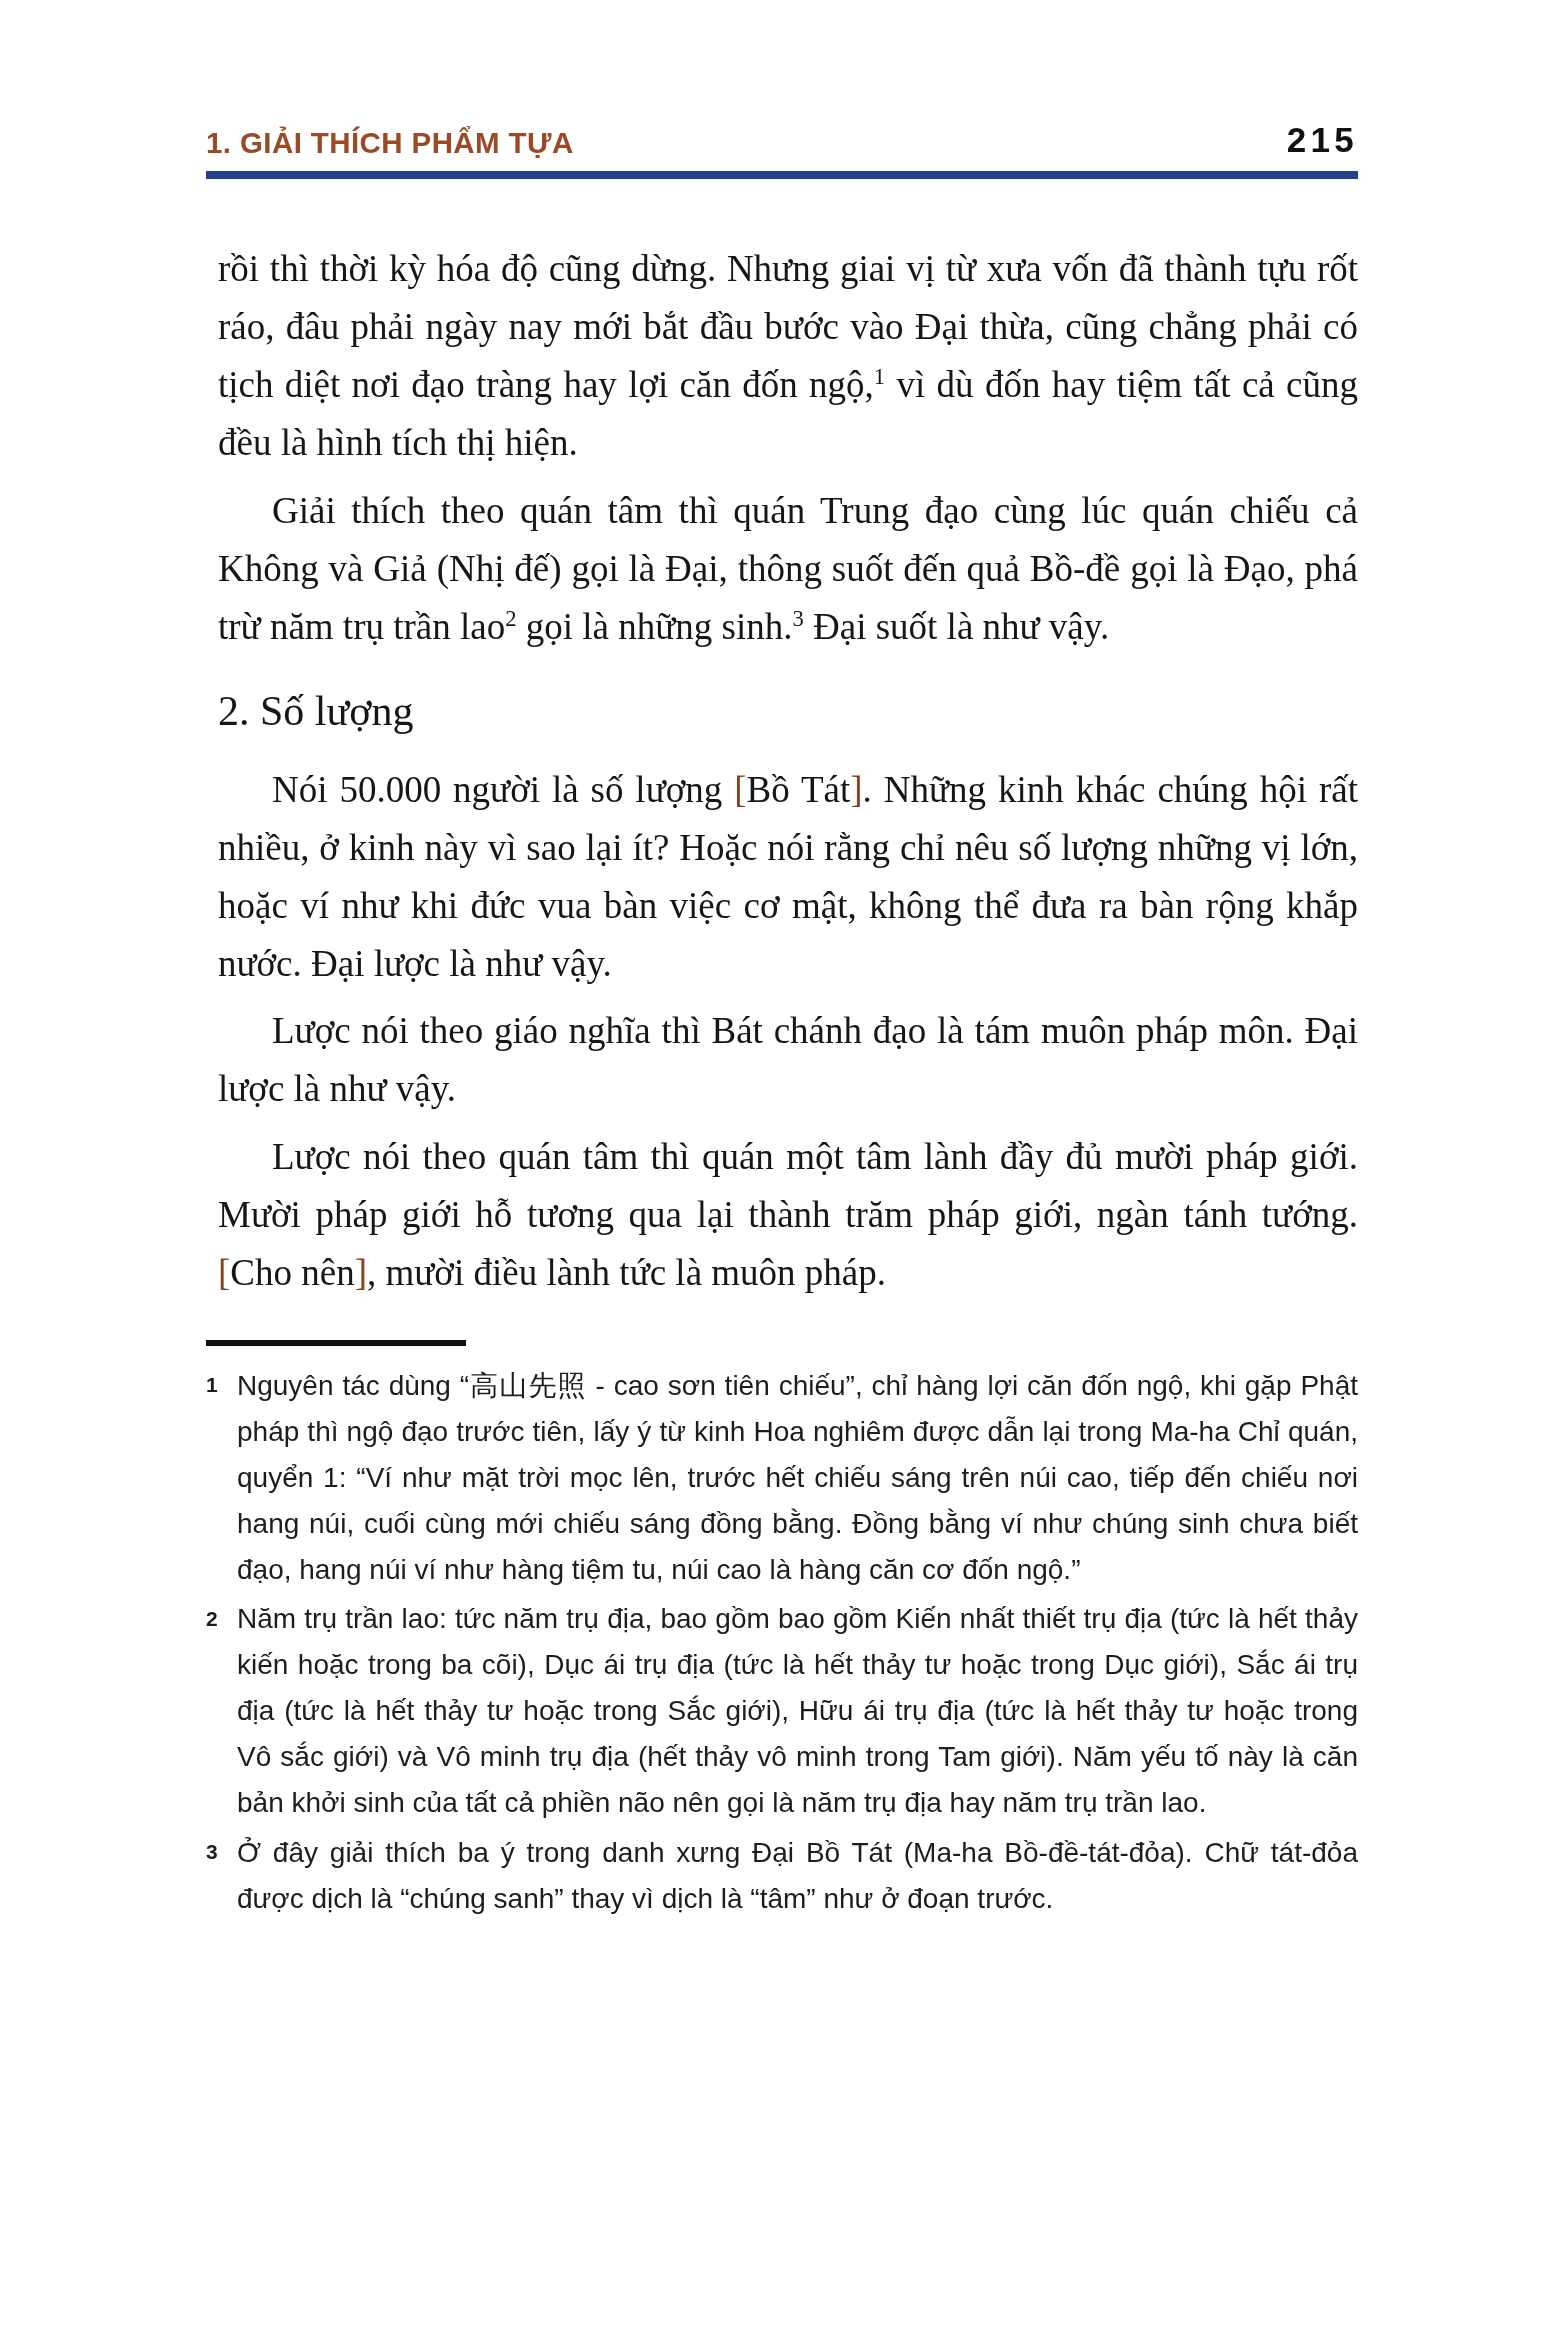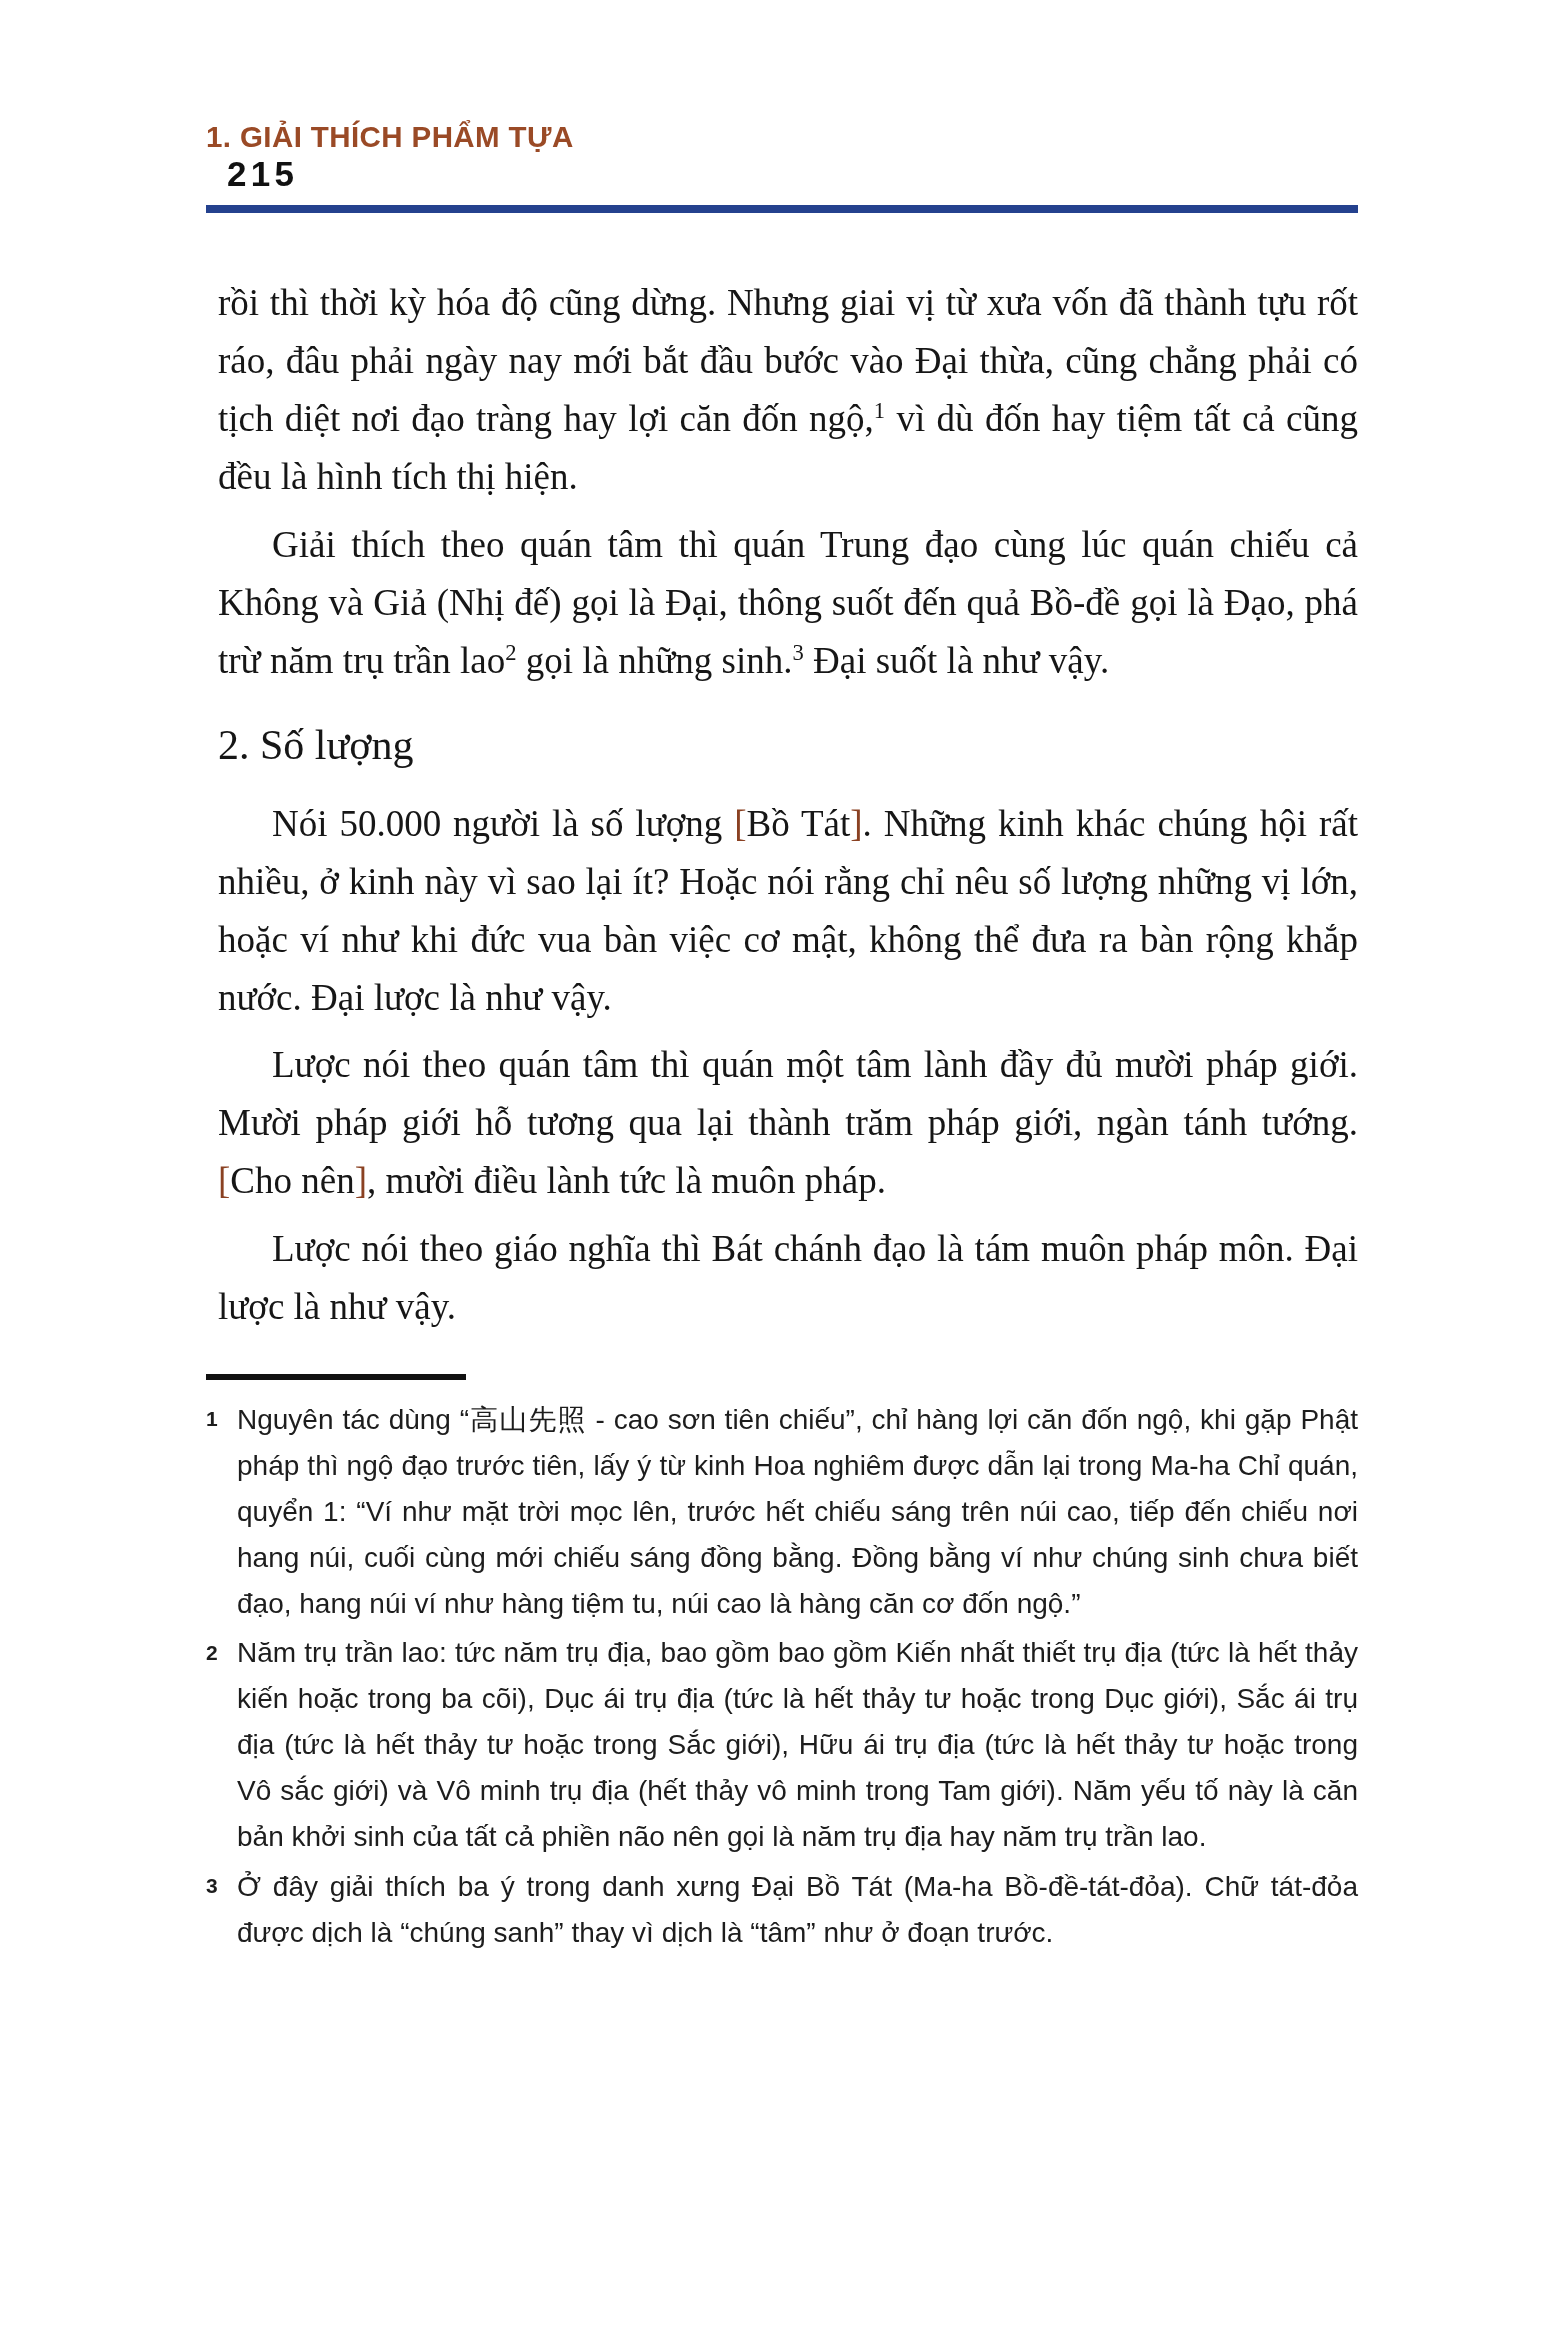--- a/index.html
+++ b/index.html
@@ -16,21 +16,21 @@
     position: absolute;
     left: 206px;
     top: 0;
     width: 1152px;
   }
   
   .running-head {
     margin-top: 120px;
     display: flex;
     justify-content: space-between;
-    flex-direction: column;
+    align-items: flex-end;
   }
   .rh-title {
     font-family: "Liberation Sans", sans-serif;
     font-weight: bold;
     font-size: 29.5px;
     letter-spacing: 0.4px;
     color: #9a4a26;
   }
   .rh-num {
     font-family: "Liberation Sans", sans-serif;
@@ -116,23 +116,23 @@
   <main class="body-text">
 
     <p class="para no-indent"><span>rồi thì thời kỳ hóa độ cũng dừng. Nhưng giai vị từ xưa vốn đã thành tựu rốt ráo, đâu phải ngày nay mới bắt đầu bước vào Đại thừa, cũng chẳng phải có tịch diệt nơi đạo tràng hay lợi căn đốn ngộ,</span><sup class="fnref">1</sup><span> vì dù đốn hay tiệm tất cả cũng đều là hình tích thị hiện.</span></p>
 
     <p class="para"><span>Giải thích theo quán tâm thì quán Trung đạo cùng lúc quán chiếu cả Không và Giả (Nhị đế) gọi là Đại, thông suốt đến quả Bồ-đề gọi là Đạo, phá trừ năm trụ trần lao</span><sup class="fnref">2</sup><span> gọi là những sinh.</span><sup class="fnref">3</sup><span> Đại suốt là như vậy.</span></p>
 
     <h2 class="section-heading">2. Số lượng</h2>
 
     <p class="para"><span>Nói 50.000 người là số lượng </span><span class="bk">[</span><span>Bồ Tát</span><span class="bk">]</span><span>. Những kinh khác chúng hội rất nhiều, ở kinh này vì sao lại ít? Hoặc nói rằng chỉ nêu số lượng những vị lớn, hoặc ví như khi đức vua bàn việc cơ mật, không thể đưa ra bàn rộng khắp nước. Đại lược là như vậy.</span></p>
 
+    <p class="para"><span>Lược nói theo giáo nghĩa thì Bát chánh đạo là tám muôn pháp môn. Đại lược là như vậy.</span></p>
+
     <p class="para"><span>Lược nói theo quán tâm thì quán một tâm lành đầy đủ mười pháp giới. Mười pháp giới hỗ tương qua lại thành trăm pháp giới, ngàn tánh tướng. </span><span class="bk">[</span><span>Cho nên</span><span class="bk">]</span><span>, mười điều lành tức là muôn pháp.</span></p>
-
-    <p class="para"><span>Lược nói theo giáo nghĩa thì Bát chánh đạo là tám muôn pháp môn. Đại lược là như vậy.</span></p>
 
   </main>
 
   <div class="fn-sep"></div>
 
   <section class="footnotes">
 
     <div class="fn">
       <sup class="fn-marker">1</sup>
       <span class="fn-text">Nguyên tác dùng “高山先照 - cao sơn tiên chiếu”, chỉ hàng lợi căn đốn ngộ, khi gặp Phật pháp thì ngộ đạo trước tiên, lấy ý từ kinh Hoa nghiêm được dẫn lại trong Ma-ha Chỉ quán, quyển 1: “Ví như mặt trời mọc lên, trước hết chiếu sáng trên núi cao, tiếp đến chiếu nơi hang núi, cuối cùng mới chiếu sáng đồng bằng. Đồng bằng ví như chúng sinh chưa biết đạo, hang núi ví như hàng tiệm tu, núi cao là hàng căn cơ đốn ngộ.”</span>

